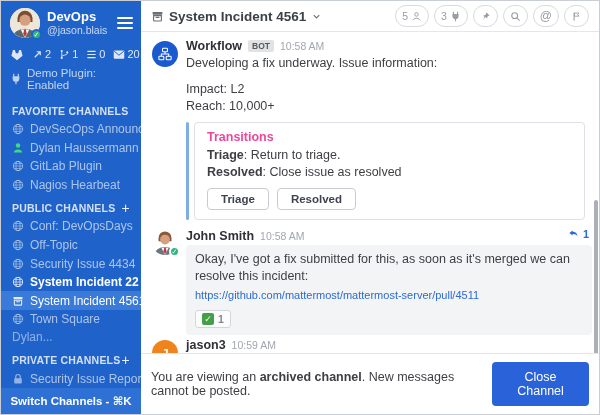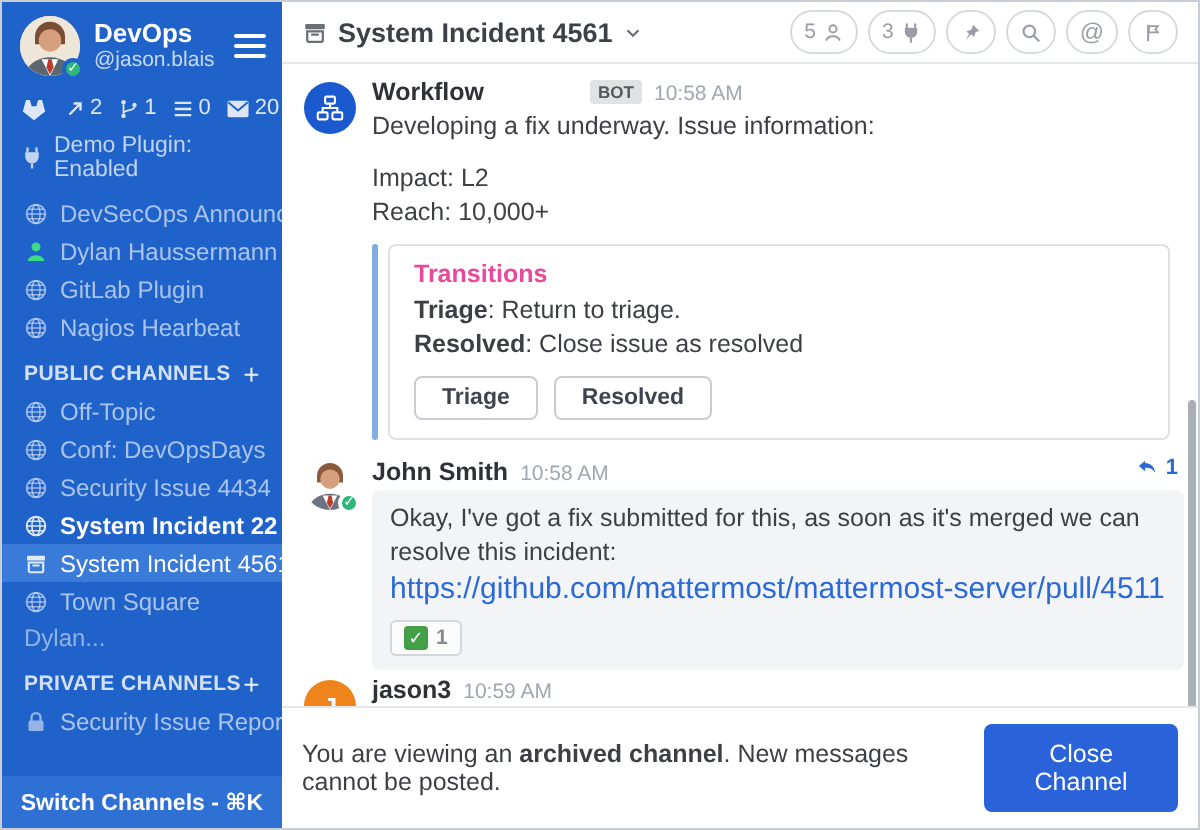--- a/index.html
+++ b/index.html
@@ -46,37 +46,37 @@
 
   .messages { flex:1; position:relative; overflow:hidden; padding:7px 0 0 11px; }
   .post { display:flex; gap:8px; margin-bottom:3px; }
   .msg-avatar { position:relative; width:26px; height:26px; flex:none; margin-top:2px; }
   .bot-avatar { width:26px; height:26px; border-radius:50%; background:#1b59cf; display:flex; align-items:center; justify-content:center; }
   .letter-avatar { width:26px; height:26px; border-radius:50%; background:#f0841c; color:#fff; font-size:13px; font-weight:700; display:flex; align-items:center; justify-content:center; }
   .status-off { position:absolute; right:-2px; bottom:-2px; width:7px; height:7px; border-radius:50%; background:#fff; border:2px solid #9da3ab; box-shadow:0 0 0 2px #fff; }
   .pbody { flex:1; min-width:0; }
   .pname-row { display:flex; align-items:baseline; gap:6px; font-size:12.5px; }
   .pname { font-weight:700; color:#2f3136; }
-  .bot-badge { background:#e1e2e4; color:#55585e; font-size:8.5px; font-weight:700; border-radius:2px; padding:1px 4px; position:relative; top:-1px;margin-left:47px; }
+  .bot-badge { background:#e1e2e4; color:#55585e; font-size:8.5px; font-weight:700; border-radius:2px; padding:1px 4px; position:relative; top:-1px; }
   .ptime { font-size:10.5px; color:#a2a7af; }
   .ptext { font-size:12.5px; color:#3d3f44; line-height:17px; margin-top:2px; }
   .ppara { margin-top:9px; }
   .reply-widget { margin-left:auto; margin-right:10px; display:inline-flex; align-items:center; gap:3px; color:#2b6ad6; font-size:11px; font-weight:600; cursor:pointer; }
 
   .attach { display:flex; margin:7px 14px 4px 0; }
   .att-accent { width:3px; border-radius:2px; background:#7fafe2; flex:none; }
   .att-card { flex:1; margin-left:5px; border:1px solid #dde1e5; border-radius:4px; padding:7px 12px 9px; }
   .att-title { font-size:12.5px; font-weight:700; color:#ec4899; margin-bottom:3px; }
   .att-line { font-size:12.5px; color:#3d3f44; line-height:16.5px; }
   .att-line b { font-weight:700; }
   .att-btns { display:flex; gap:8px; margin-top:8px; }
   .att-btn { background:#fff; border:1px solid #c8ccd1; border-radius:4px; padding:4px 13px; font-size:11.5px; font-weight:600; color:#3f4350; cursor:pointer; font-family:inherit; }
 
   .hl-body { background:#f3f4f5; border-radius:4px; padding:6px 9px 7px; margin:2px 7px 0 0; }
-  .msg-link { color:#2b6ad6; font-size:15px; line-height:17px; text-decoration:none; cursor:pointer; display:inline-block; margin-top:1px; }
+  .msg-link { color:#2b6ad6; font-size:11px; line-height:17px; text-decoration:none; cursor:pointer; display:inline-block; margin-top:1px; }
   .react-row { margin-top:6px; display:flex; gap:5px; }
   .pill { display:inline-flex; align-items:center; gap:4px; background:#fcfcfd; border:1px solid #d3d7dc; border-radius:3px; padding:1px 6px; height:18px; font-size:10.5px; font-weight:600; color:#86898f; cursor:pointer; }
   .check-emoji { width:12px; height:12px; background:#43a047; border-radius:2px; color:#fff; font-size:9px; line-height:12px; text-align:center; font-weight:700; }
   .check-emoji::before { content:"✓"; }
 
   .scroll-thumb { position:absolute; right:1px; top:168px; width:4px; height:158px; border-radius:2px; background:#abb0b8; }
 
   .cfoot { flex:none; height:61px; border-top:1px solid #e4e6e8; display:flex; align-items:center; justify-content:center; padding:0 10px; }
   .cfoot-text { font-size:12.5px; color:#3d3f44; }
   .cfoot-text b { font-weight:700; }
@@ -153,20 +153,23 @@
 
     <div class="demo">
       <svg width="12" height="12" viewBox="0 0 16 16">
           <path d="M5 1v3.2M11 1v3.2" stroke="currentColor" stroke-width="1.6"></path>
           <path d="M3.5 4.2h9v3a4.5 4.5 0 0 1-9 0z" fill="currentColor"></path>
           <path d="M8 11.7V15" stroke="currentColor" stroke-width="1.6"></path>
         </svg>
       <span>Demo Plugin: Enabled</span>
     </div>
 
+    <div class="sec-h">
+      <span>FAVORITE CHANNELS</span>
+    </div>
     <div class="chan">
       <svg width="12" height="12" viewBox="0 0 16 16">
           <circle cx="8" cy="8" r="6.2" fill="none" stroke="currentColor" stroke-width="1.3"></circle>
           <ellipse cx="8" cy="8" rx="2.7" ry="6.2" fill="none" stroke="currentColor" stroke-width="1"></ellipse>
           <path d="M2 8h12M3 4.8h10M3 11.2h10" stroke="currentColor" stroke-width="1" fill="none"></path>
         </svg>
       <span>DevSecOps Announces</span>
     </div>
     <div class="chan dm-online">
       <svg width="12" height="12" viewBox="0 0 16 16">
@@ -195,29 +198,29 @@
     <div class="sec-h">
       <span>PUBLIC CHANNELS</span>
       <span class="sec-plus">+</span>
     </div>
     <div class="chan">
       <svg width="12" height="12" viewBox="0 0 16 16">
           <circle cx="8" cy="8" r="6.2" fill="none" stroke="currentColor" stroke-width="1.3"></circle>
           <ellipse cx="8" cy="8" rx="2.7" ry="6.2" fill="none" stroke="currentColor" stroke-width="1"></ellipse>
           <path d="M2 8h12M3 4.8h10M3 11.2h10" stroke="currentColor" stroke-width="1" fill="none"></path>
         </svg>
+      <span>Conf: DevOpsDays</span>
+    </div>
+    <div class="chan">
+      <svg width="12" height="12" viewBox="0 0 16 16">
+          <circle cx="8" cy="8" r="6.2" fill="none" stroke="currentColor" stroke-width="1.3"></circle>
+          <ellipse cx="8" cy="8" rx="2.7" ry="6.2" fill="none" stroke="currentColor" stroke-width="1"></ellipse>
+          <path d="M2 8h12M3 4.8h10M3 11.2h10" stroke="currentColor" stroke-width="1" fill="none"></path>
+        </svg>
       <span>Off-Topic</span>
-    </div>
-    <div class="chan">
-      <svg width="12" height="12" viewBox="0 0 16 16">
-          <circle cx="8" cy="8" r="6.2" fill="none" stroke="currentColor" stroke-width="1.3"></circle>
-          <ellipse cx="8" cy="8" rx="2.7" ry="6.2" fill="none" stroke="currentColor" stroke-width="1"></ellipse>
-          <path d="M2 8h12M3 4.8h10M3 11.2h10" stroke="currentColor" stroke-width="1" fill="none"></path>
-        </svg>
-      <span>Conf: DevOpsDays</span>
     </div>
     <div class="chan">
       <svg width="12" height="12" viewBox="0 0 16 16">
           <circle cx="8" cy="8" r="6.2" fill="none" stroke="currentColor" stroke-width="1.3"></circle>
           <ellipse cx="8" cy="8" rx="2.7" ry="6.2" fill="none" stroke="currentColor" stroke-width="1"></ellipse>
           <path d="M2 8h12M3 4.8h10M3 11.2h10" stroke="currentColor" stroke-width="1" fill="none"></path>
         </svg>
       <span>Security Issue 4434</span>
     </div>
     <div class="chan unread">

